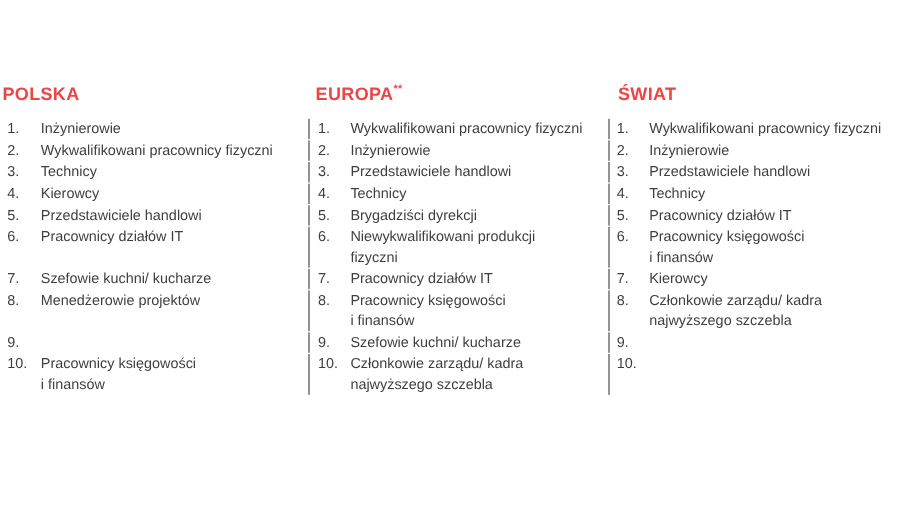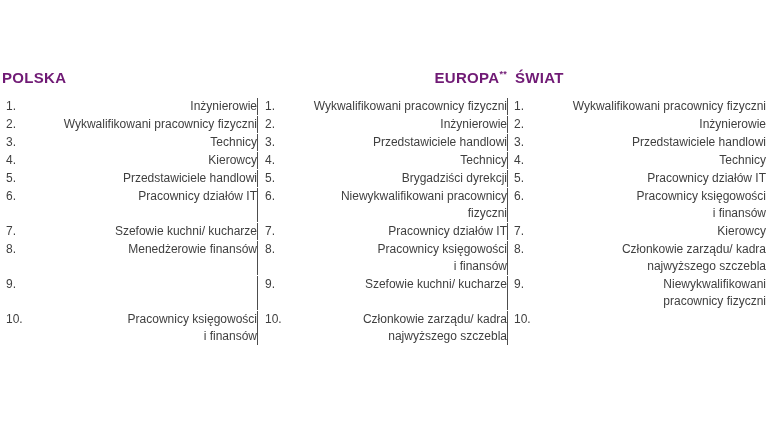--- a/index.html
+++ b/index.html
@@ -10,35 +10,35 @@
   }
   .board{position:absolute;top:66px;left:2px;width:764px;}
   .grid{
     display:grid;
     grid-template-columns:255px 250px 259px;
     grid-auto-rows:auto;
     row-gap:1px;
   }
   .hdr{
     font-weight:bold;font-size:15px;line-height:17px;letter-spacing:0.3px;
-    color:#701a75;padding-bottom:11px;
+    color:#ef4444;padding-bottom:11px;
   }
   .hdr sup{font-size:9px;font-weight:bold;}
-  .hdr.c2{padding-left:6px;text-align:right;}
+  .hdr.c2{padding-left:6px;}
   .hdr.c3{padding-left:8px;}
   .cell{
     display:flex;align-items:flex-start;
     font-size:12px;line-height:17px;color:#3f3f3f;
   }
   .cell.c1{padding-left:4px;}
   .cell.c2{border-left:1px solid #4d4d4d;padding-left:7px;}
   .cell.c3{border-left:1px solid #4d4d4d;padding-left:6px;}
   .cell .num{flex:0 0 28px;}
   .cell.c2 .num,.cell.c3 .num{flex:0 0 27px;}
-  .cell .txt{flex:1;white-space:pre-line;text-align:right;}
+  .cell .txt{flex:1;white-space:pre-line;}
 </style>
 </head>
 <body>
 
 <div class="board">
   <div class="grid" id="grid">
     <div class="hdr c1" style="grid-column:1;grid-row:1"><span>POLSKA</span><sup></sup></div>
     <div class="hdr c2" style="grid-column:2;grid-row:1"><span>EUROPA</span><sup>**</sup></div>
     <div class="hdr c3" style="grid-column:3;grid-row:1"><span>ŚWIAT</span><sup></sup></div>
   <div class="cell c1" style="grid-area: 2 / 1;">
@@ -64,21 +64,21 @@
       <div class="cell c1" style="grid-area: 7 / 1;">
         <span class="num">6.</span>
         <span class="txt">Pracownicy działów IT</span>
       </div>
       <div class="cell c1" style="grid-area: 8 / 1;">
         <span class="num">7.</span>
         <span class="txt">Szefowie kuchni/ kucharze</span>
       </div>
       <div class="cell c1" style="grid-area: 9 / 1;">
         <span class="num">8.</span>
-        <span class="txt">Menedżerowie finansów</span>
+        <span class="txt">Menedżerowie projektów</span>
       </div>
       <div class="cell c1" style="grid-area: 10 / 1;">
         <span class="num">9.</span>
       </div>
       <div class="cell c1" style="grid-area: 11 / 1;">
         <span class="num">10.</span>
         <span class="txt">Pracownicy księgowości
 i finansów</span>
       </div>
       <div class="cell c2" style="grid-area: 2 / 2;">
@@ -96,21 +96,21 @@
       <div class="cell c2" style="grid-area: 5 / 2;">
         <span class="num">4.</span>
         <span class="txt">Technicy</span>
       </div>
       <div class="cell c2" style="grid-area: 6 / 2;">
         <span class="num">5.</span>
         <span class="txt">Brygadziści dyrekcji</span>
       </div>
       <div class="cell c2" style="grid-area: 7 / 2;">
         <span class="num">6.</span>
-        <span class="txt">Niewykwalifikowani pracownicy
+        <span class="txt">Niewykwalifikowani produkcji
 fizyczni</span>
       </div>
       <div class="cell c2" style="grid-area: 8 / 2;">
         <span class="num">7.</span>
         <span class="txt">Pracownicy działów IT</span>
       </div>
       <div class="cell c2" style="grid-area: 9 / 2;">
         <span class="num">8.</span>
         <span class="txt">Pracownicy księgowości
 i finansów</span>
@@ -153,20 +153,18 @@
         <span class="num">7.</span>
         <span class="txt">Kierowcy</span>
       </div>
       <div class="cell c3" style="grid-area: 9 / 3;">
         <span class="num">8.</span>
         <span class="txt">Członkowie zarządu/ kadra
 najwyższego szczebla</span>
       </div>
       <div class="cell c3" style="grid-area: 10 / 3;">
         <span class="num">9.</span>
-        <span class="txt">Niewykwalifikowani
-pracownicy fizyczni</span>
       </div>
       <div class="cell c3" style="grid-area: 11 / 3;">
         <span class="num">10.</span>
       </div>
     </div>
 </div>
 
 </body></html>

